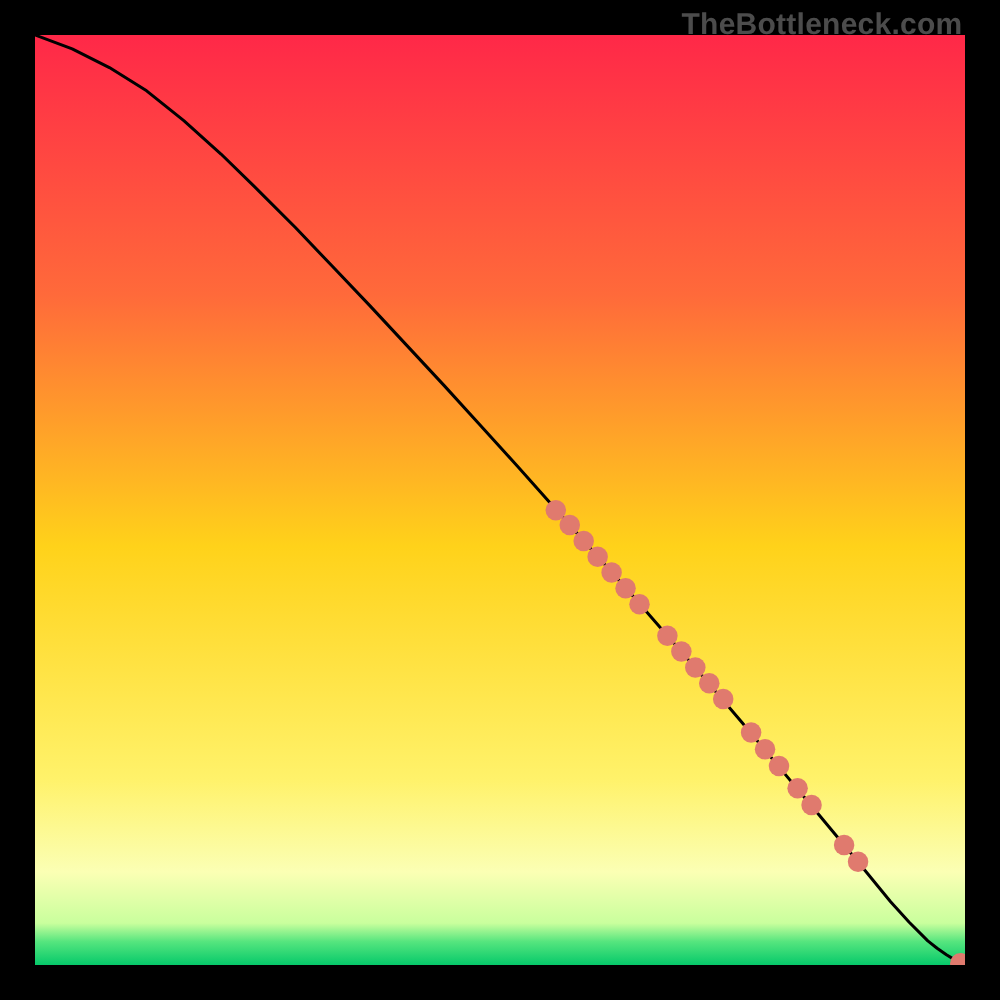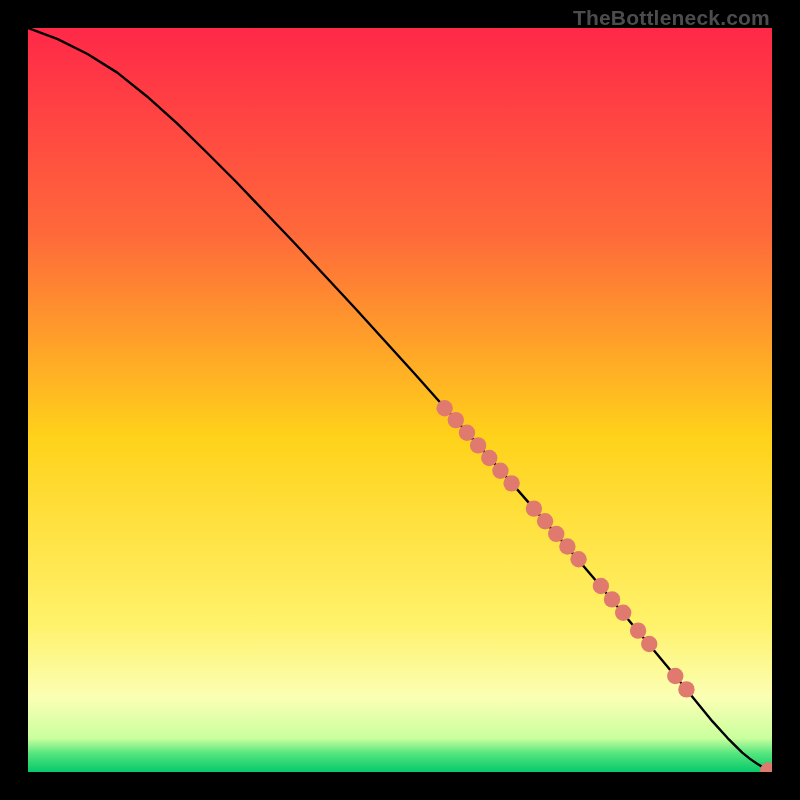--- a/index.html
+++ b/index.html
@@ -17,21 +17,21 @@
     top: 28px;
     width: 744px;
     height: 744px;
     overflow: hidden;
   }
   .watermark {
     position: absolute;
     top: 6px;
     right: 30px;
     color: #4c4c4c;
-    font-size: 21px;
+    font-size: 24px;
     font-weight: 600;
     letter-spacing: 0.2px;
     font-family: Arial, Helvetica, sans-serif;
   }
   svg {
     display: block;
   }
 </style>
 </head>
 <body>

